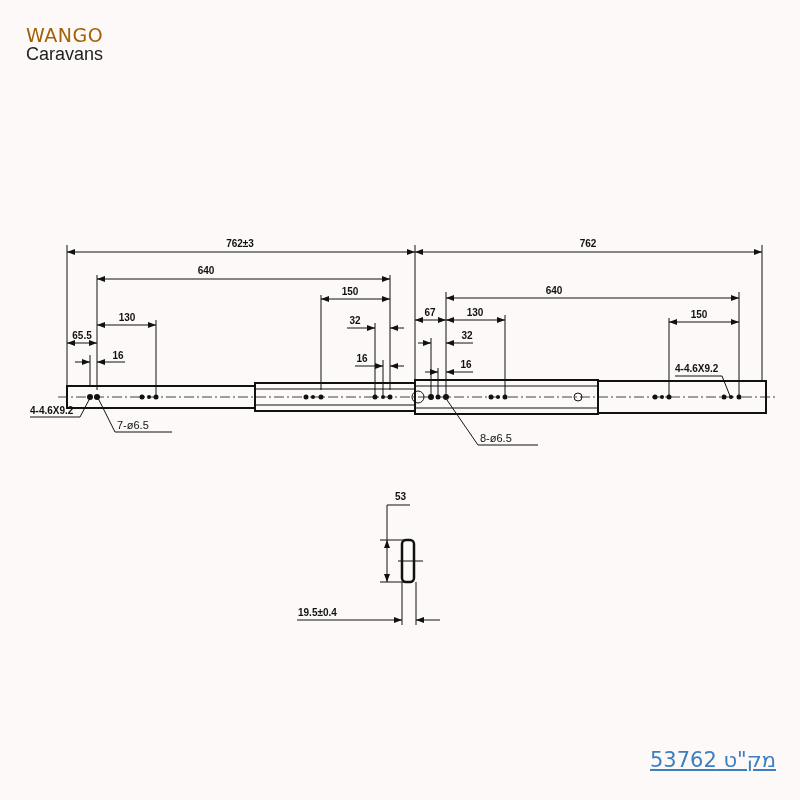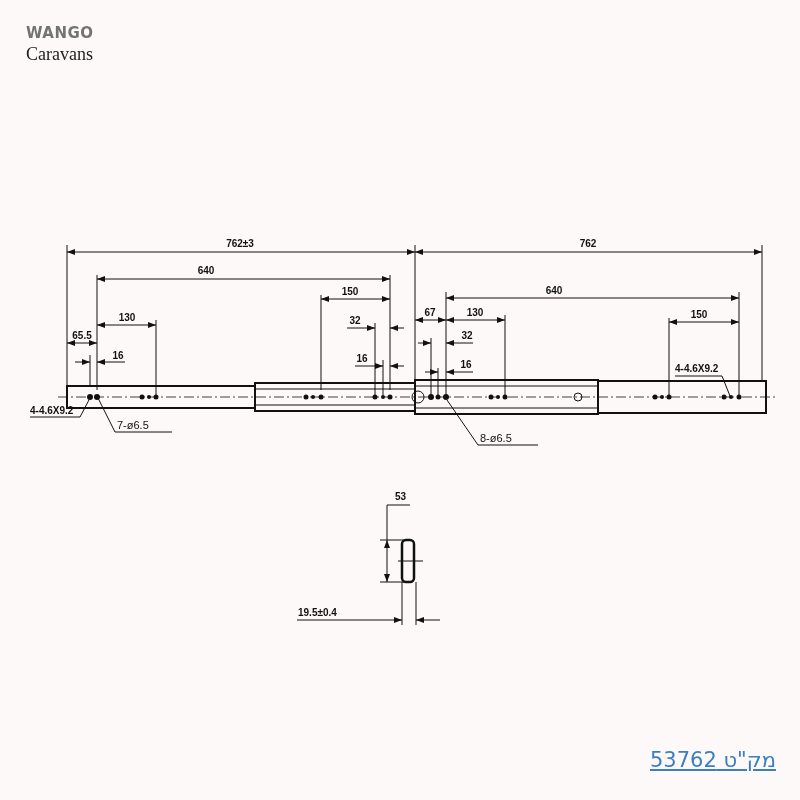--- a/index.html
+++ b/index.html
@@ -1,19 +1,19 @@
 <!DOCTYPE html>
 <html><head>
 <meta charset="utf-8">
 <style>
   html, body { margin:0; padding:0; }
   body { width:800px; height:800px; background:#fdf9f9; position:relative; overflow:hidden; font-family:"DejaVu Sans", sans-serif; }
   .logo { position:absolute; left:24px; top:18px; width:110px; height:48px; }
-  .logo .l1 { position:absolute; left:2px; top:6px; font-family:"DejaVu Sans", sans-serif; font-weight:bold; font-size:15px; color:#737373; letter-spacing:0.5px; }
-  .logo .l2 { position:absolute; left:2px; top:26px; font-family:Liberation Serif, serif; font-size:18px; color:#222; }
+  .logo .l1 { position:absolute; left:2px; top:6px; font-family:"DejaVu Sans", sans-serif; font-weight:normal; font-size:19px; color:#a16207; letter-spacing:0.5px; }
+  .logo .l2 { position:absolute; left:2px; top:26px; font-family:Liberation Sans, sans-serif; font-size:18px; color:#222; }
   svg.drawing { position:absolute; left:0; top:0; }
   .sku { position:absolute; left:650px; top:748px; font-family:"DejaVu Sans", sans-serif; font-size:21px; color:#3b7fc0; text-decoration:underline; white-space:pre; direction:ltr; }
   .dimtxt { font-family:"Liberation Sans", sans-serif; font-weight:bold; font-size:10px; fill:#111; }
   .dimtxt2 { font-family:"Liberation Sans", sans-serif; font-size:11px; fill:#111; }
 </style>
 </head>
 <body>
 
 <div class="logo">
   <span class="l1">WANGO</span>

